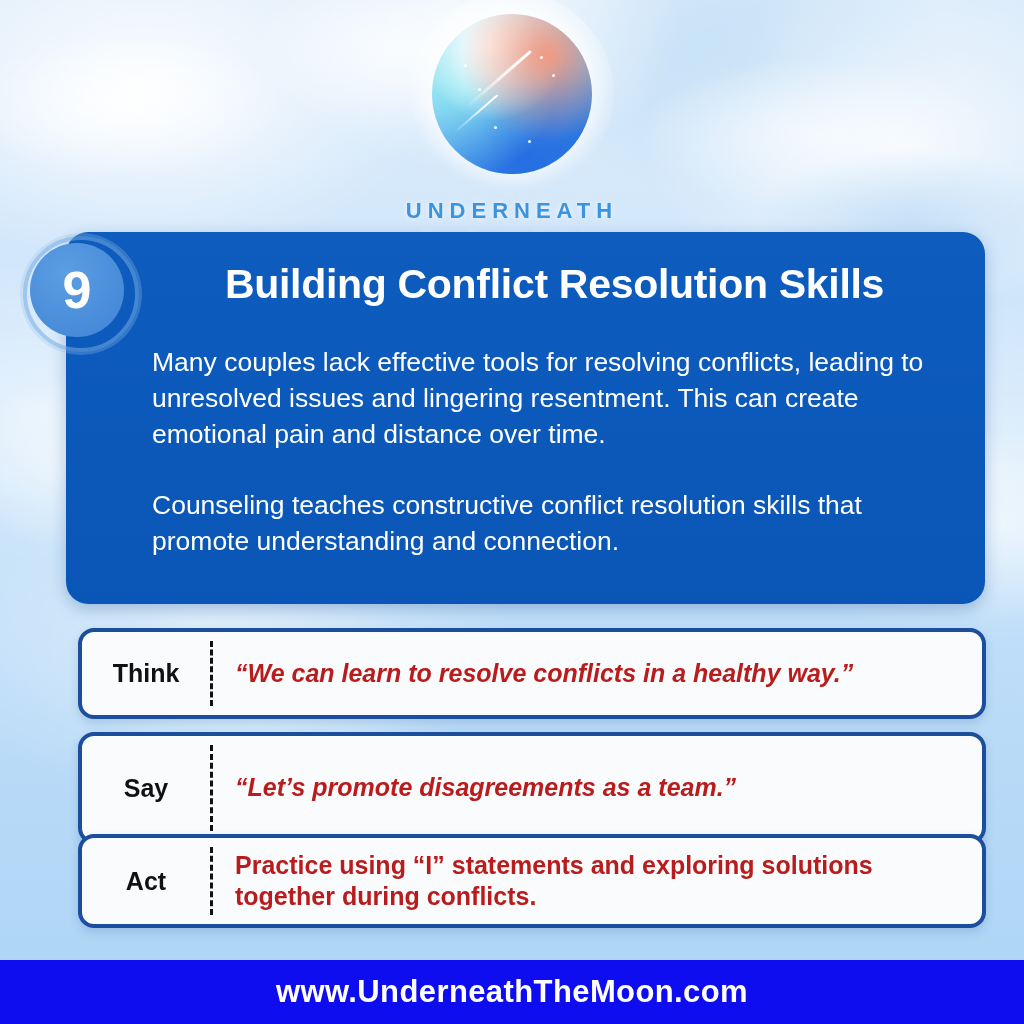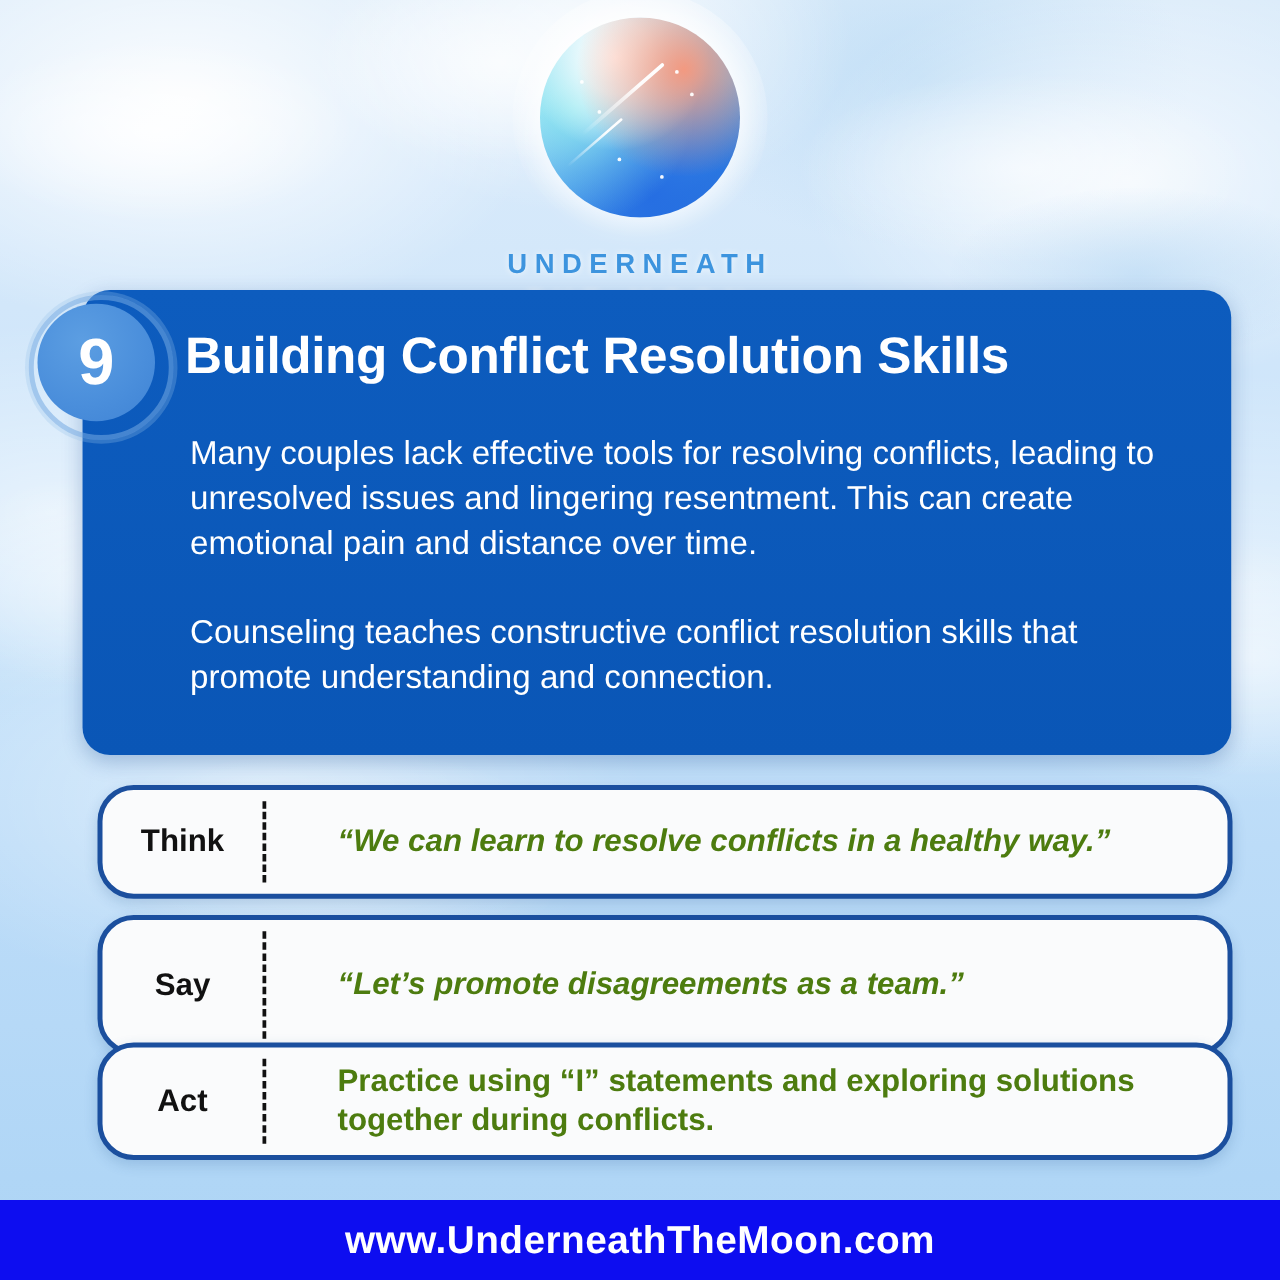--- a/index.html
+++ b/index.html
@@ -155,20 +155,21 @@
   #card-title {
     position: absolute;
     left: 82px;
     top: 30px;
     right: 24px;
     color: #ffffff;
     font-size: 41px;
     font-weight: bold;
     letter-spacing: -0.3px;
     line-height: 1.1;
+    text-align: center;
   }
   #card-body {
     position: absolute;
     left: 86px;
     right: 20px;
     top: 112px;
   }
   .card-para {
     color: #ffffff;
     font-size: 26.5px;
@@ -177,21 +178,21 @@
   }
   .card-para + .card-para { margin-top: 35px; }
 
   
   .tsa-card {
     position: absolute;
     left: 78px;
     width: 908px;
     background: #fafbfc;
     border: 4px solid #1b4f9e;
-    border-radius: 29px;
+    border-radius: 16px;
     box-sizing: border-box;
     display: flex;
     align-items: center;
     box-shadow: 0 4px 10px rgba(40,90,150,0.20);
   }
   #card-think { top: 628px; height: 91px; }
   #card-say   { top: 732px; height: 112px; }
   #card-act   { top: 834px; height: 94px; }
 
   .tsa-label {
@@ -204,26 +205,25 @@
   }
   .tsa-divider {
     width: 0;
     flex: none;
     align-self: stretch;
     margin: 9px 0;
     border-left: 3px dashed #111111;
   }
   .tsa-text {
     flex: 1;
-    padding-left: 38px;
+    padding-left: 22px;
     padding-right: 16px;
-    color: #4d7c0f;
+    color: #b91c1c;
     font-size: 25px;
     line-height: 1.26;
-    margin-left: 19px;
   }
   .tsa-text.italic { font-style: italic; font-weight: bold; }
   .tsa-text.plain  { font-style: normal; font-weight: bold; }
 
   
   #footer-bar {
     position: absolute;
     left: 0; right: 0;
     top: 960px;
     height: 64px;

